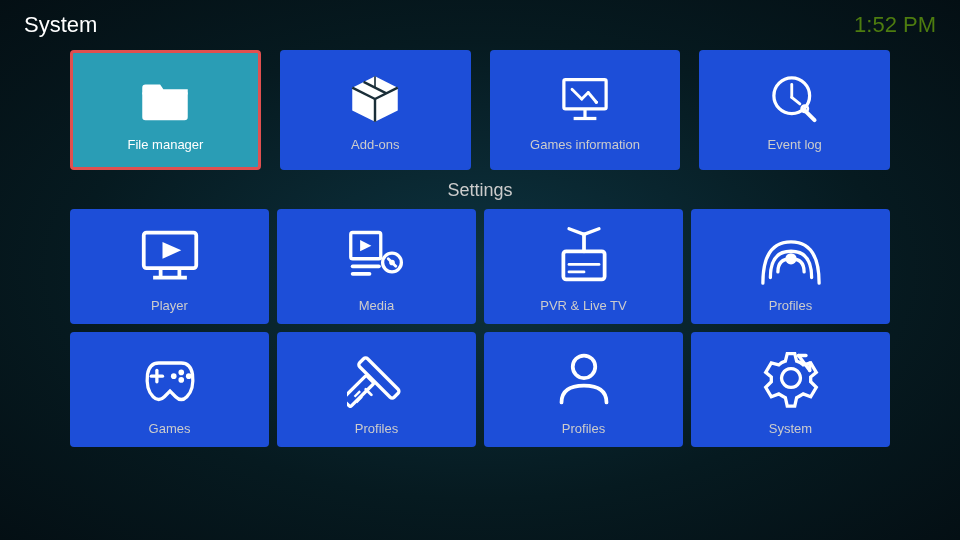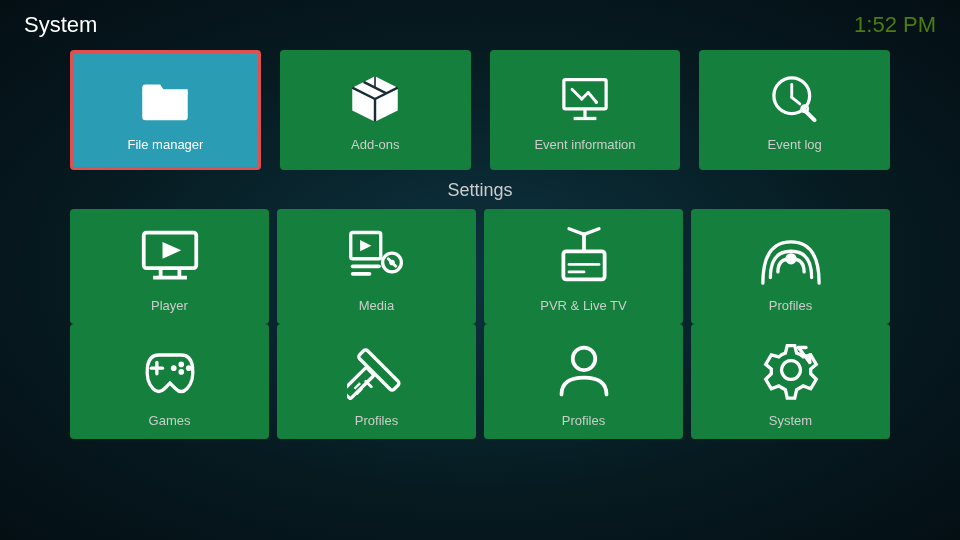--- a/index.html
+++ b/index.html
@@ -35,21 +35,21 @@
 
     .top-row {
       display: flex;
       justify-content: center;
       gap: 19px;
       padding: 0 70px;
       margin-top: 4px;
     }
 
     .tile {
-      background: #15803d;
+      background: #1d4ed8;
       border-radius: 4px;
       display: flex;
       flex-direction: column;
       align-items: center;
       justify-content: center;
       cursor: pointer;
       transition: background 0.2s;
       position: relative;
     }
 
@@ -78,20 +78,21 @@
       text-align: center;
       font-size: 18px;
       font-weight: 300;
       color: #ccc;
       margin: 10px 0 8px 0;
     }
 
     .grid-rows {
       display: flex;
       flex-direction: column;
+      gap: 8px;
       padding: 0 70px;
     }
 
     .grid-row {
       display: flex;
       gap: 8px;
       justify-content: center;
     }
 
     .main-tile {
@@ -163,21 +164,21 @@
       <svg viewBox="0 0 64 64" xmlns="http://www.w3.org/2000/svg">
         <rect x="6" y="8" width="52" height="36" rx="2" ry="2" fill="none" stroke="#fff" stroke-width="4"></rect>
         <line x1="32" y1="44" x2="32" y2="56" stroke="#fff" stroke-width="4"></line>
         <line x1="18" y1="56" x2="46" y2="56" stroke="#fff" stroke-width="4"></line>
         <line x1="16" y1="20" x2="28" y2="32" stroke="#fff" stroke-width="3.5" stroke-linecap="round"></line>
         <line x1="28" y1="32" x2="36" y2="24" stroke="#fff" stroke-width="3.5" stroke-linecap="round"></line>
         <line x1="36" y1="24" x2="46" y2="36" stroke="#fff" stroke-width="3.5" stroke-linecap="round"></line>
         <circle cx="46" cy="36" r="2" fill="#fff"></circle>
       </svg>
     </div>
-    <span class="tile-label">Event information</span>
+    <span class="tile-label">Games information</span>
   </div>
 
   <div class="tile top-tile">
     <div class="icon-wrap">
       <svg viewBox="0 0 64 64" xmlns="http://www.w3.org/2000/svg">
         <circle cx="28" cy="28" r="22" fill="none" stroke="#fff" stroke-width="4"></circle>
         <line x1="28" y1="14" x2="28" y2="30" stroke="#fff" stroke-width="3.5" stroke-linecap="round"></line>
         <line x1="28" y1="30" x2="38" y2="38" stroke="#fff" stroke-width="3.5" stroke-linecap="round"></line>
         <line x1="44" y1="46" x2="56" y2="58" stroke="#fff" stroke-width="5" stroke-linecap="round"></line>
         <circle cx="44" cy="44" r="4" fill="none" stroke="#fff" stroke-width="3"></circle>

